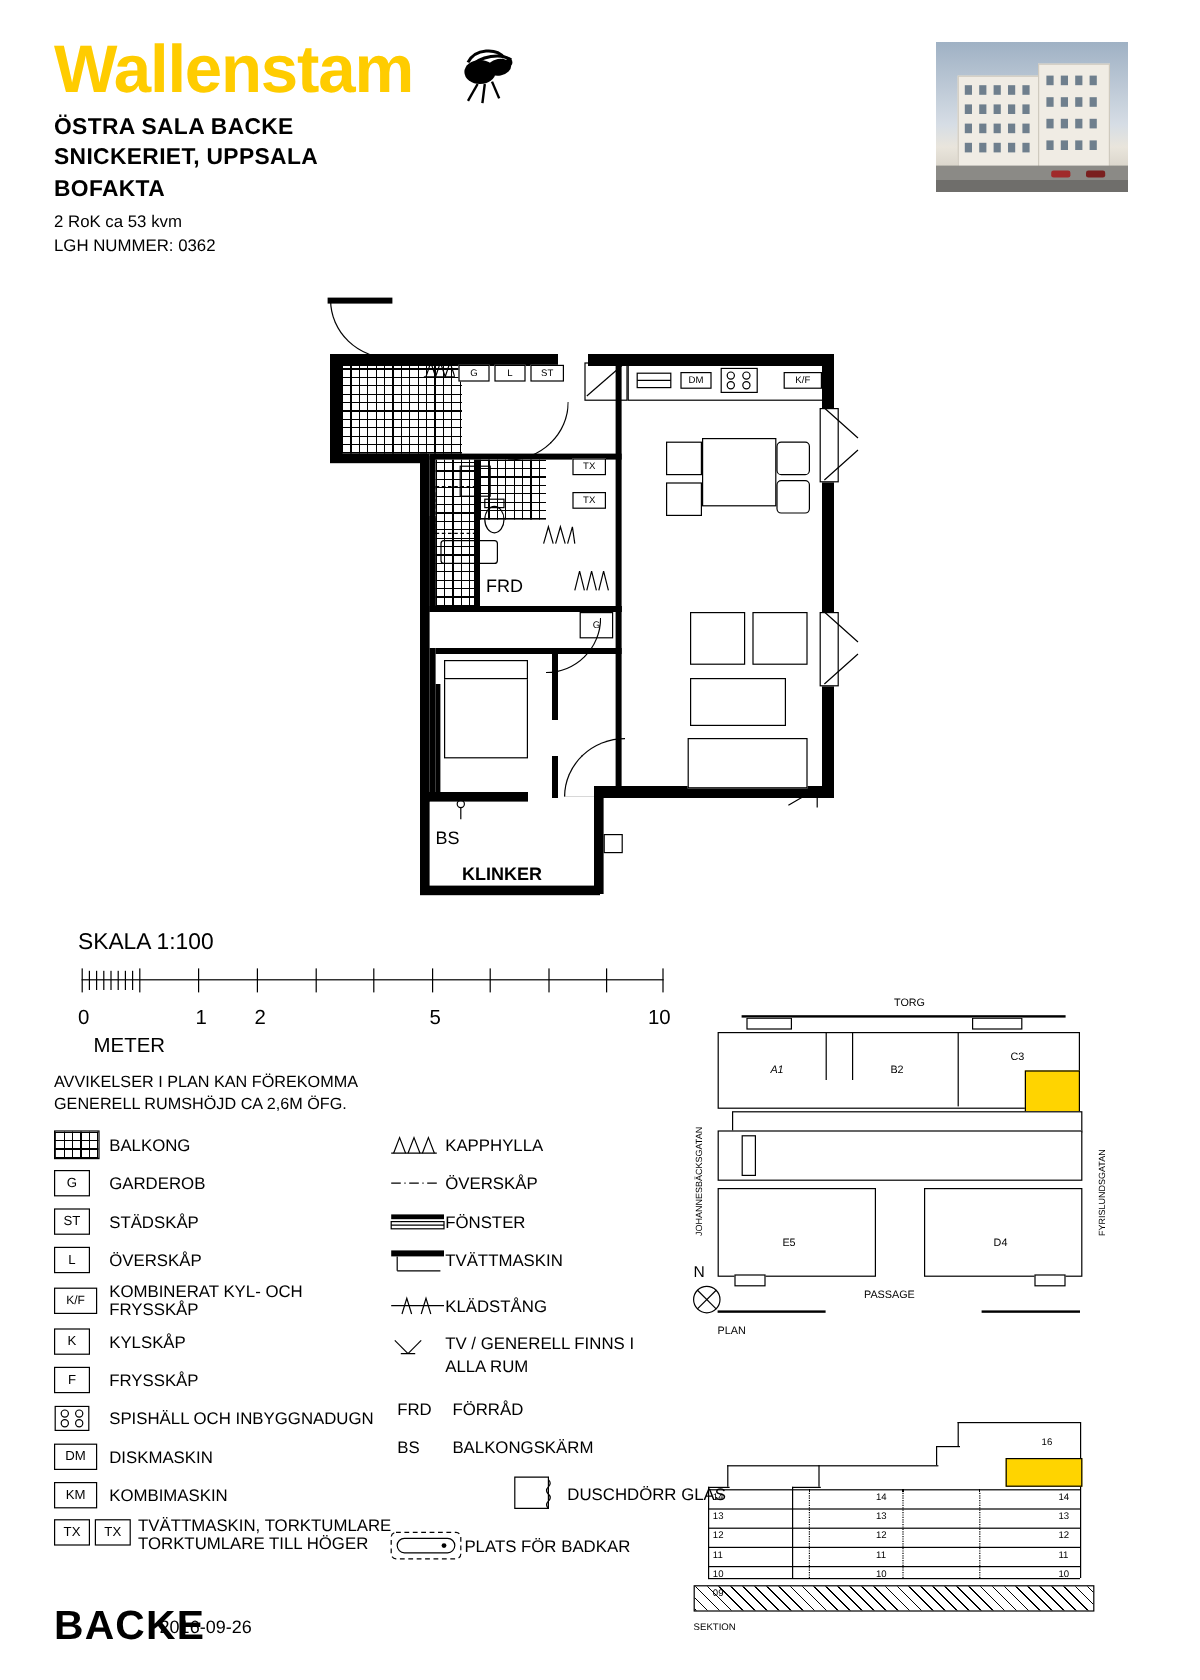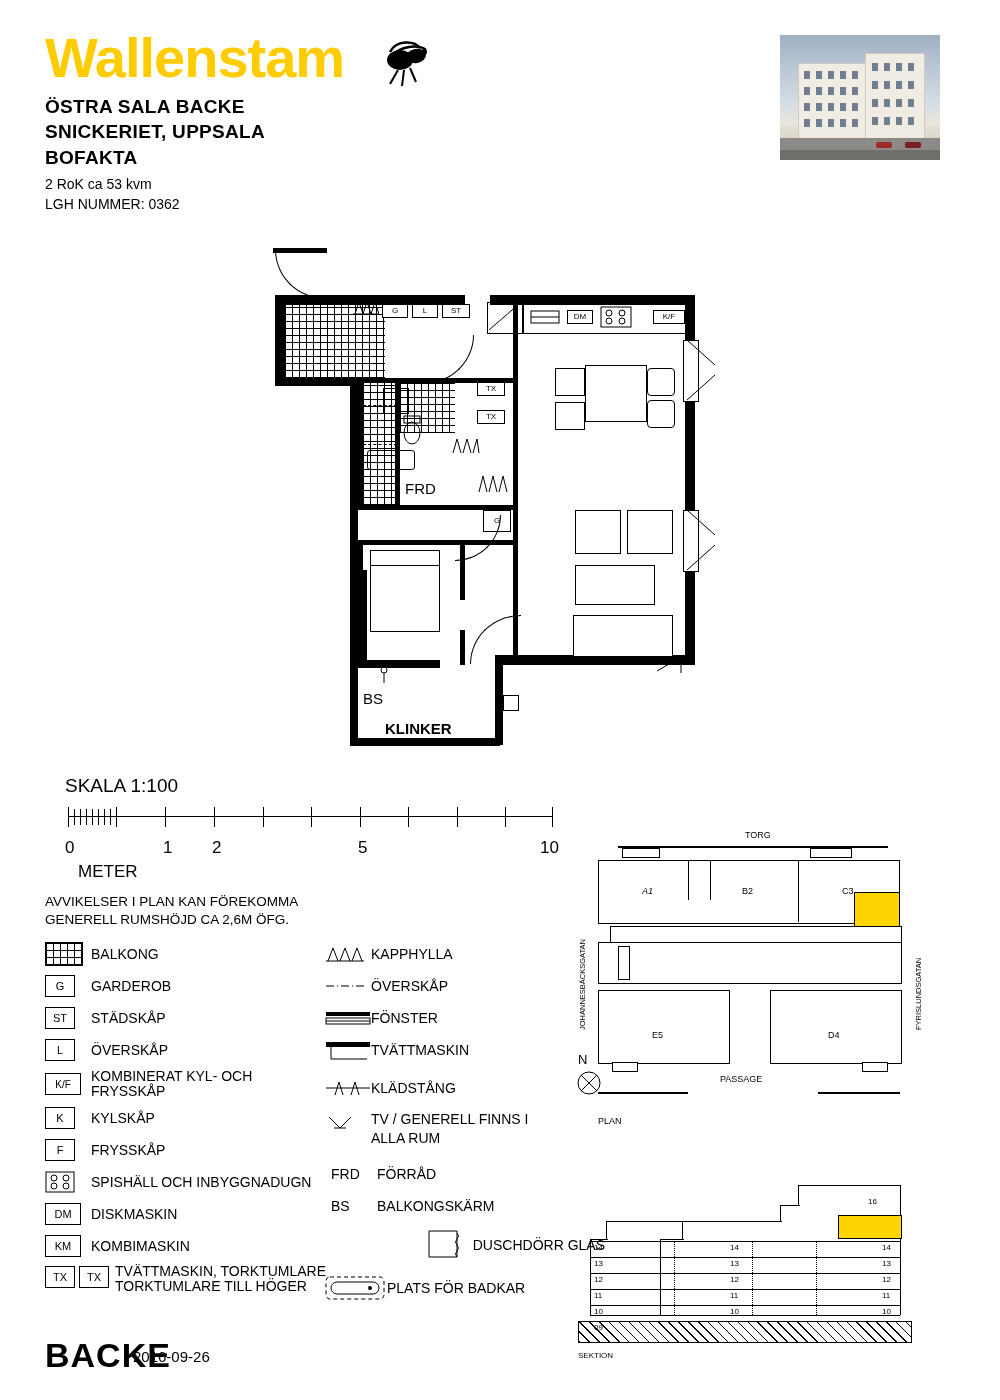--- a/index.html
+++ b/index.html
@@ -524,21 +524,21 @@
   <div class="site">
     <div class="site-lbl" style="left:175px;top:0px;">TORG</div>
 
     <div class="sec-line" style="left:48px;top:16px;width:270px;height:2px;background:#000;"></div>
     <div class="site-box" style="left:52px;top:18px;width:36px;height:8px;"></div>
     <div class="site-box" style="left:240px;top:18px;width:40px;height:8px;"></div>
 
     <div class="site-box" style="left:28px;top:30px;width:300px;height:62px;"></div>
     <div class="site-lbl" style="left:72px;top:56px;font-style:italic;">A1</div>
     <div class="site-lbl" style="left:172px;top:56px;">B2</div>
-    <div class="site-lbl" style="left:272px;top:56px;">C3</div>
+    <div class="site-lbl" style="left:272px;top:45px;">C3</div>
     <div class="sec-line" style="left:118px;top:30px;width:1px;height:40px;background:#000;"></div>
     <div class="sec-line" style="left:140px;top:30px;width:1px;height:40px;background:#000;"></div>
     <div class="sec-line" style="left:228px;top:30px;width:1px;height:62px;background:#000;"></div>
     <div class="site-hl" style="left:284px;top:62px;width:44px;height:44px;"></div>
 
     <div class="site-box" style="left:40px;top:96px;width:290px;height:16px;"></div>
     <div class="site-box" style="left:28px;top:112px;width:302px;height:40px;"></div>
     <div class="site-box" style="left:48px;top:116px;width:10px;height:32px;"></div>
 
     <div class="site-box" style="left:28px;top:160px;width:130px;height:72px;"></div>
@@ -554,21 +554,21 @@
 
     <div class="vert-lbl" style="left:8px;top:200px;">JOHANNESBÄCKSGATAN</div>
     <div class="vert-lbl" style="left:344px;top:200px;">FYRISLUNDSGATAN</div>
 
     <svg style="position:absolute;left:6px;top:240px;width:26px;height:26px;">
       <circle cx="13" cy="13" r="11" fill="none" stroke="#000"></circle>
       <line x1="5" y1="5" x2="21" y2="21" stroke="#000"></line>
       <line x1="21" y1="5" x2="5" y2="21" stroke="#000"></line>
     </svg>
     <div class="site-lbl" style="left:8px;top:222px;font-size:13px;">N</div>
-    <div class="site-lbl" style="left:28px;top:286px;font-size:9px;">PLAN</div>
+    <div class="site-lbl" style="left:28px;top:274px;font-size:9px;">PLAN</div>
   </div>
 
   <div class="section">
 
     <div class="sec-line" style="left:228px;top:0px;width:102px;height:1px;"></div>
     <div class="sec-line" style="left:228px;top:0px;width:1px;height:20px;"></div>
     <div class="sec-line" style="left:330px;top:0px;width:1px;height:130px;"></div>
     <div class="sec-line" style="left:210px;top:20px;width:20px;height:1px;"></div>
     <div class="sec-line" style="left:210px;top:20px;width:1px;height:16px;"></div>
     <div class="sec-line" style="left:36px;top:36px;width:176px;height:1px;"></div>

